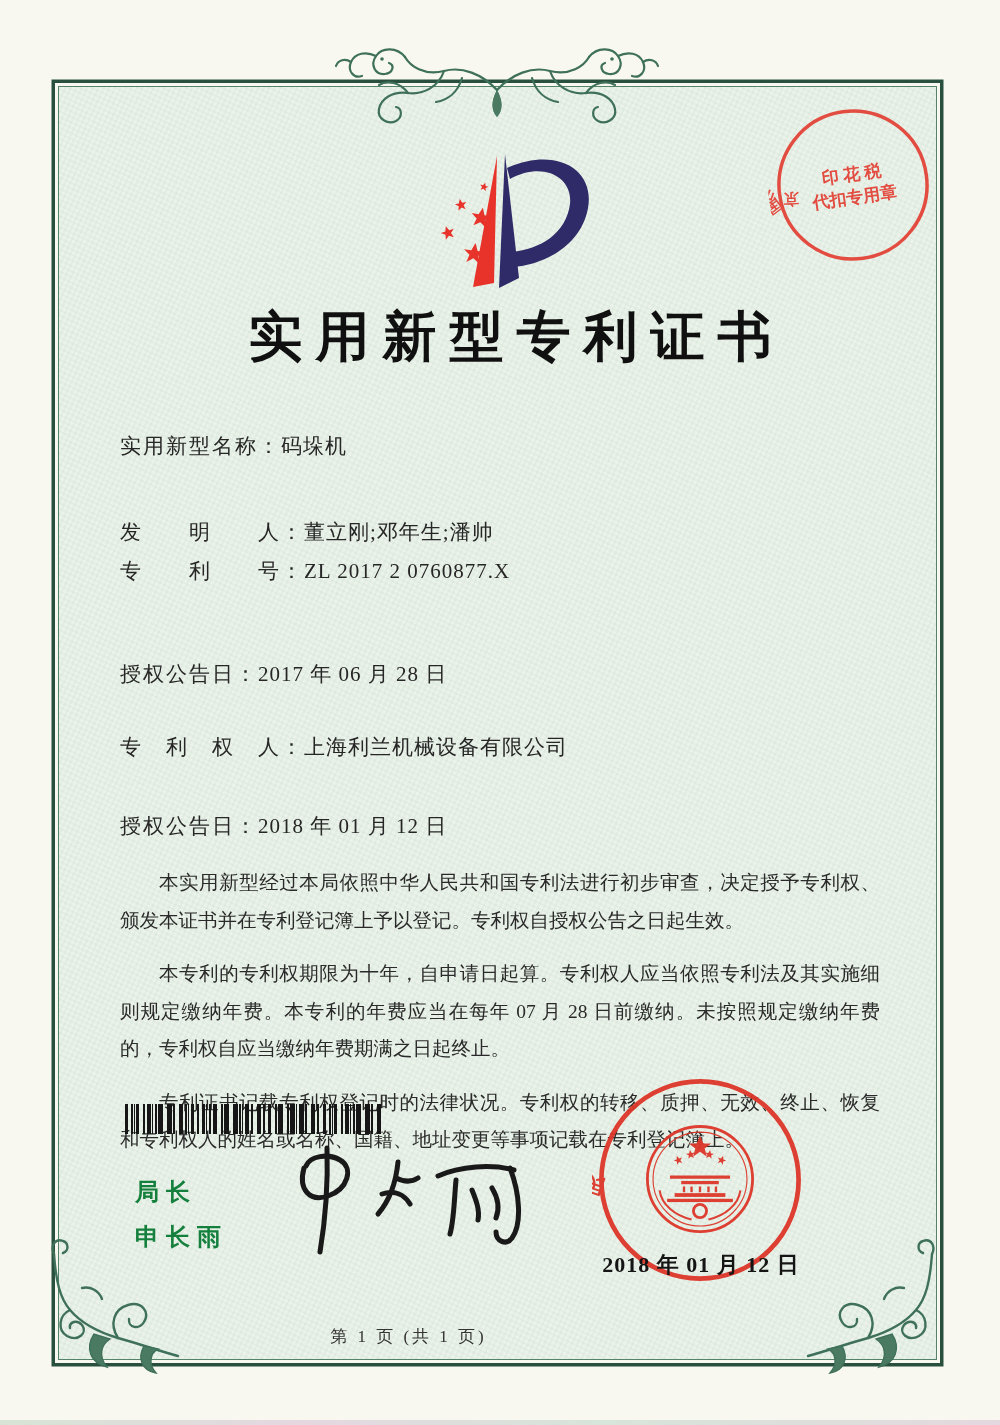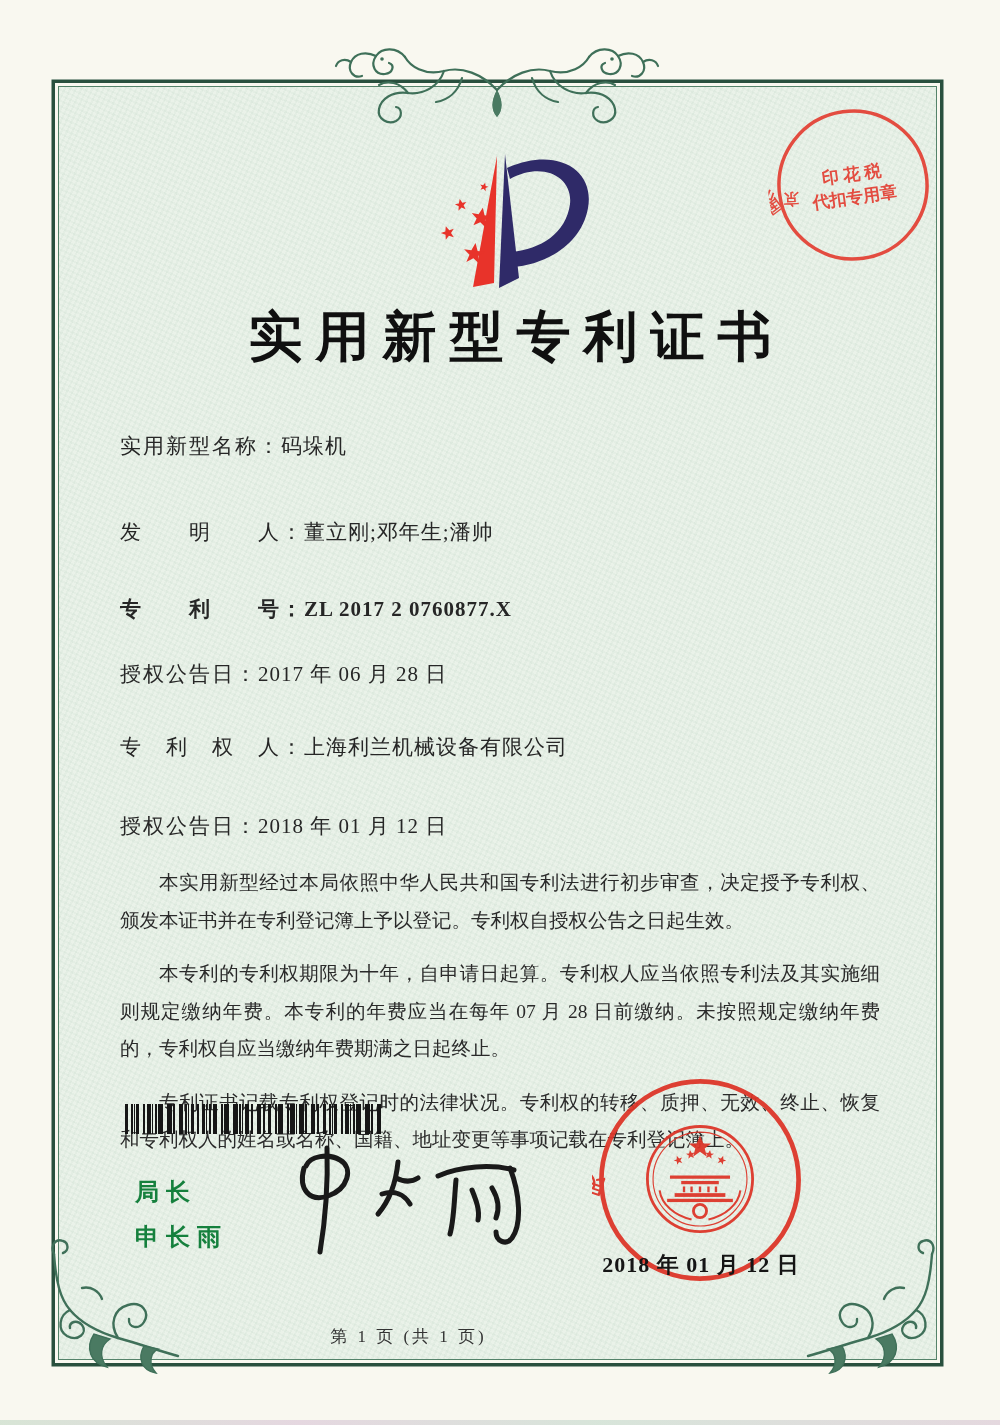--- a/index.html
+++ b/index.html
@@ -40,21 +40,21 @@
 
   .title{
     position:absolute;left:58px;top:301px;width:917px;z-index:3;
     text-align:center;font-size:54px;font-weight:bold;color:#101010;
     letter-spacing:13px;margin:0;
   }
 
   .field{position:absolute;left:120px;z-index:3;font-size:21px;color:#262626;white-space:nowrap;}
   .field .flabel{letter-spacing:2px;}
   .field .fvalue{letter-spacing:1px;}
-  .f0{top:432px;} .f1{top:518px;} .f2{top:595px;font-weight:bold;} .f3{top:660px;} .f4{top:733px;text-align:right;} .f5{top:812px;}
+  .f0{top:432px;} .f1{top:518px;} .f2{top:557px;} .f3{top:660px;} .f4{top:733px;text-align:right;} .f5{top:812px;}
 
   .paras{
     position:absolute;left:104px;top:848px;width:792px;z-index:3;
     font-size:19.5px;line-height:37.5px;color:#2a2a2a;text-align:justify;
   }
   .paras p{margin:16px;text-indent:2em;}
 
   .barcode{
     position:absolute;left:125px;top:1104px;width:258px;height:30px;z-index:3;
     background-image:

